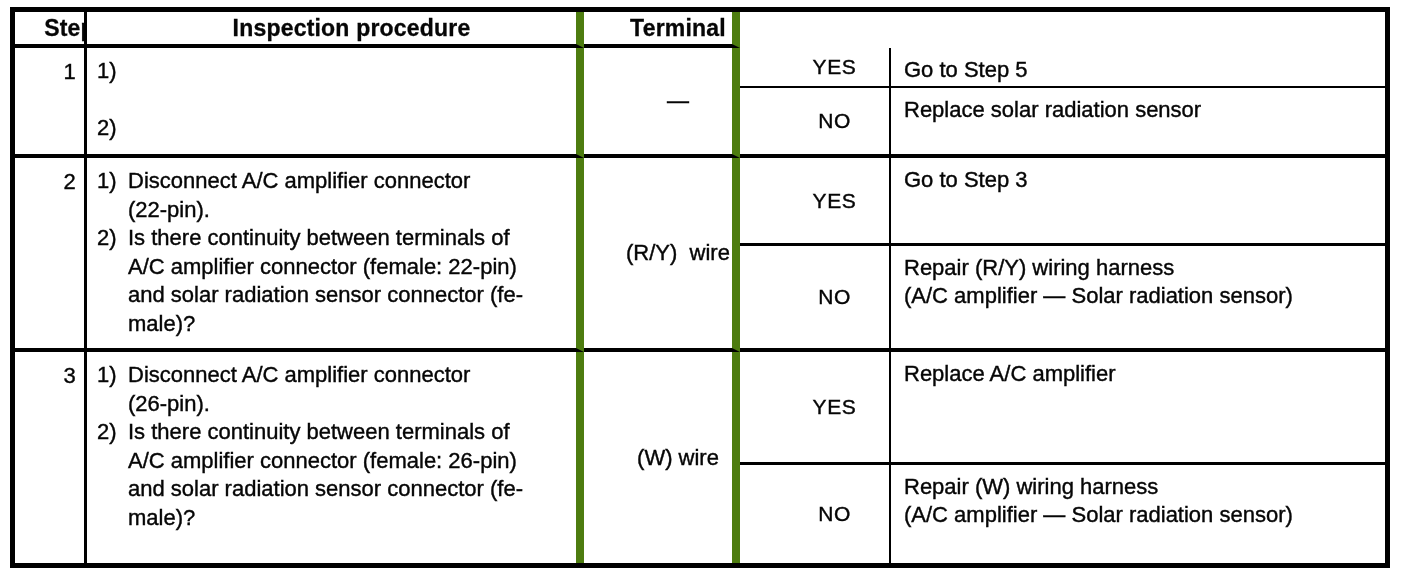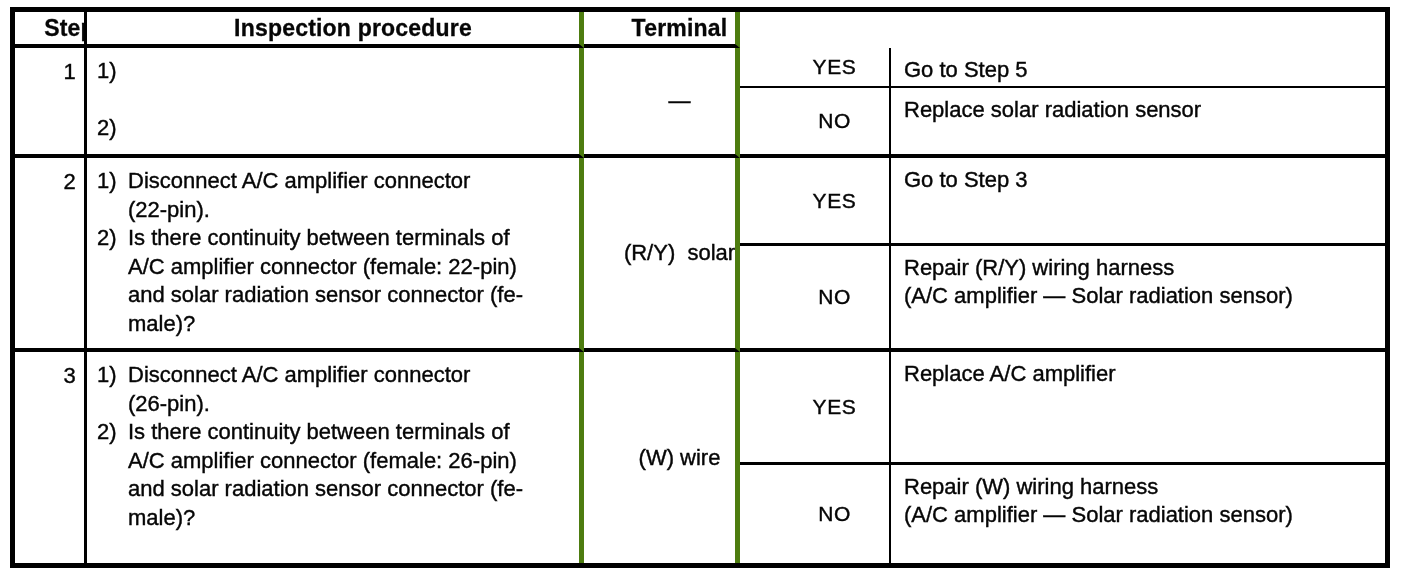--- a/index.html
+++ b/index.html
@@ -31,21 +31,21 @@
   }
   .cell {
     box-sizing: border-box;
     background: #fff;
     overflow: hidden;
     padding-left: 40px;
   }
   
   .br2 { border-right: 2px solid #000; }
   .br3 { border-right: 3px solid #000; }
-  .br4 { border-right: 5px solid #4d7c0f; }
+  .br4 { border-right: 8px solid #4d7c0f; }
   .bb2 { border-bottom: 2px solid #000; }
   .bb3 { border-bottom: 3px solid #000; }
   .bb4 { border-bottom: 4px solid #000; }
 
   .hc {
     display: flex;
     align-items: center;
     justify-content: center;
     font-weight: bold;
     font-size: 23px;
@@ -131,21 +131,21 @@
 (22-pin).</span>
       </div>
       <div class="proc-item tight">
         <span class="marker">2)</span>
         <span class="ptext">Is there continuity between terminals of
 A/C amplifier connector (female: 22-pin)
 and solar radiation sensor connector (fe-
 male)?</span>
       </div>
     </div>
-    <div class="cell tc br4 bb4" style="grid-area:4/3/6/4">(R/Y)  solar</div>
+    <div class="cell tc br4 bb4" style="grid-area:4/3/6/4">(R/Y)  wire</div>
     <div class="cell rc br2 bb3" style="grid-area:4/4/5/5">YES</div>
     <div class="cell ac bb3" style="grid-area:4/5/5/6">Go to Step 3</div>
     <div class="cell rc br2 bb4" style="grid-area:5/4/6/5">NO</div>
     <div class="cell ac bb4" style="grid-area:5/5/6/6">Repair (R/Y) wiring harness
 (A/C amplifier — Solar radiation sensor)</div>
 
     <div class="cell sc br3" style="grid-area:6/1/8/2">3</div>
     <div class="cell pc br4" style="grid-area:6/2/8/3">
       <div class="proc-item">
         <span class="marker">1)</span>

